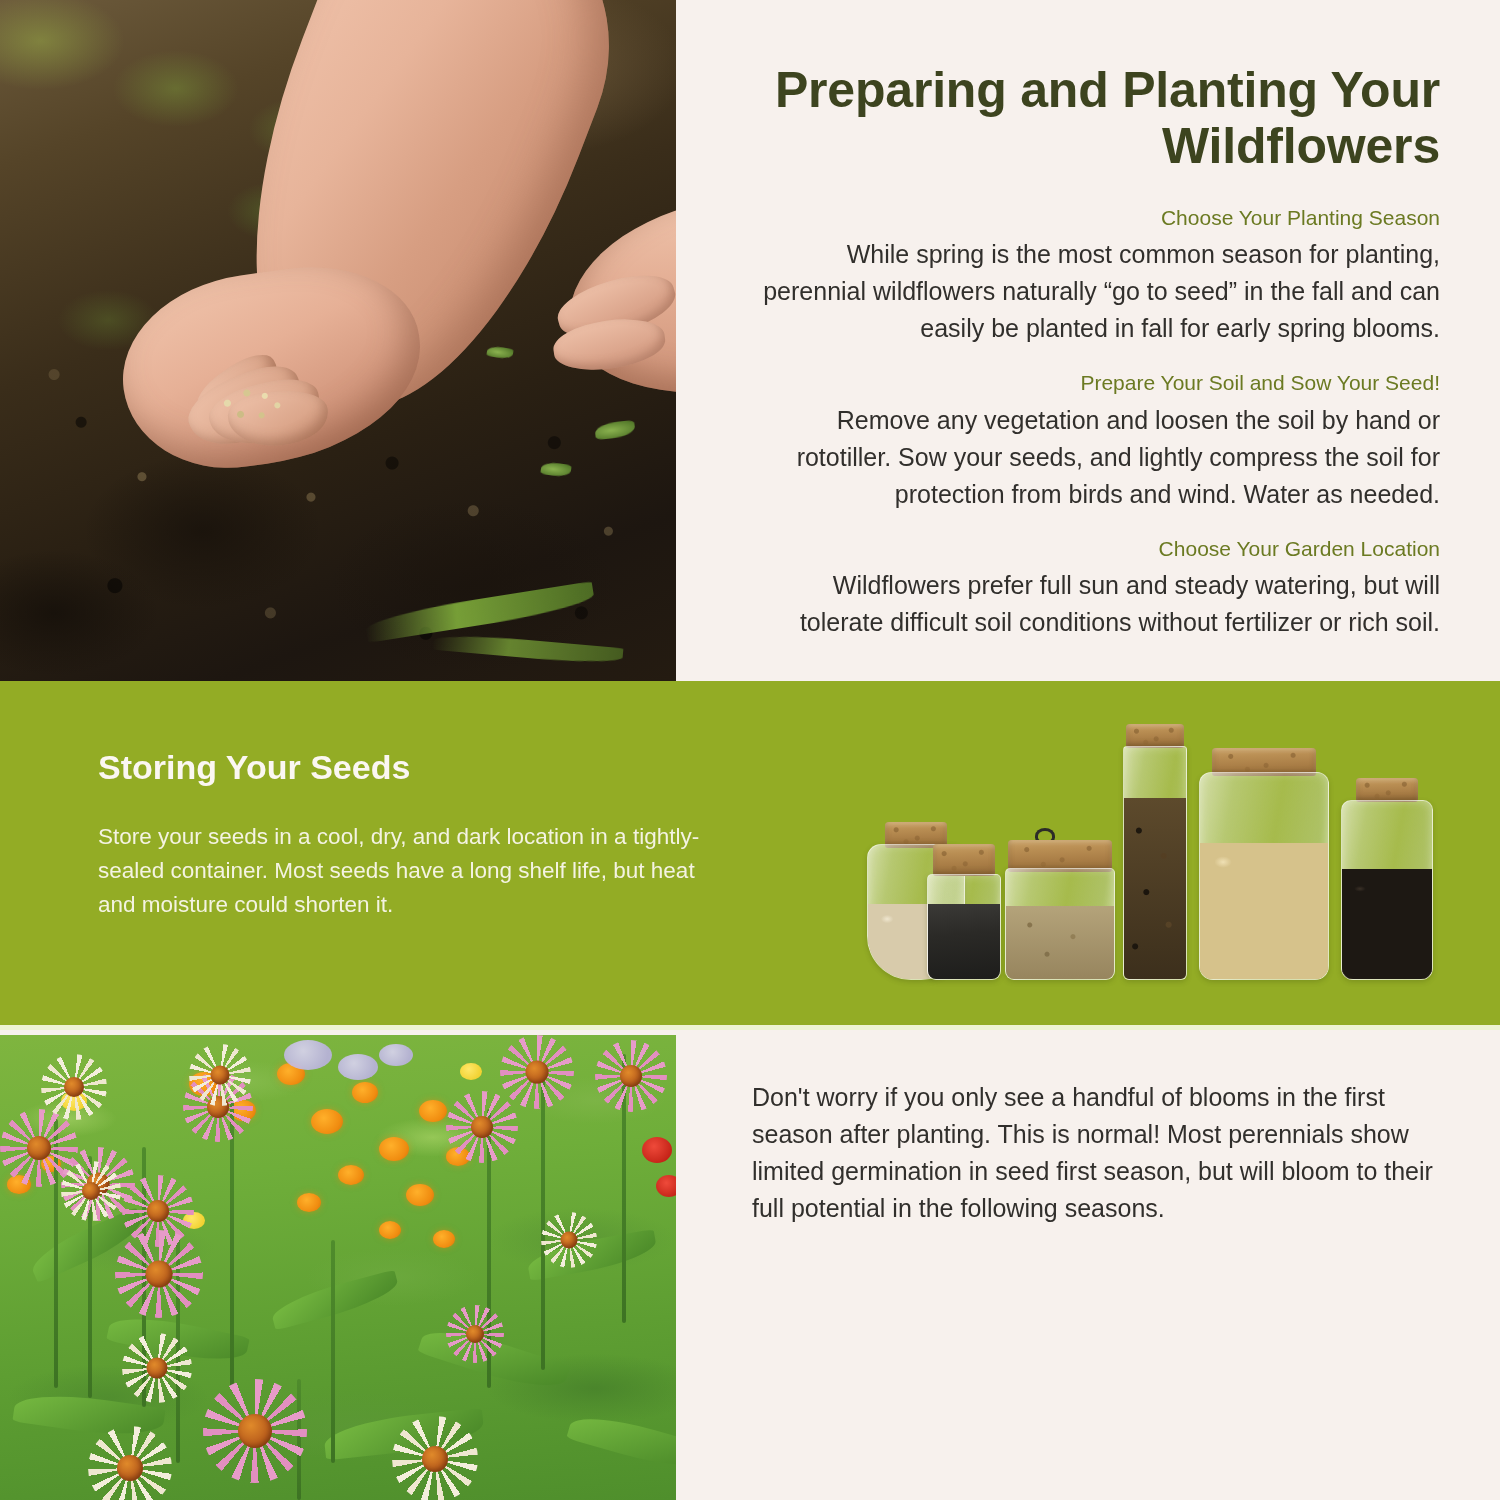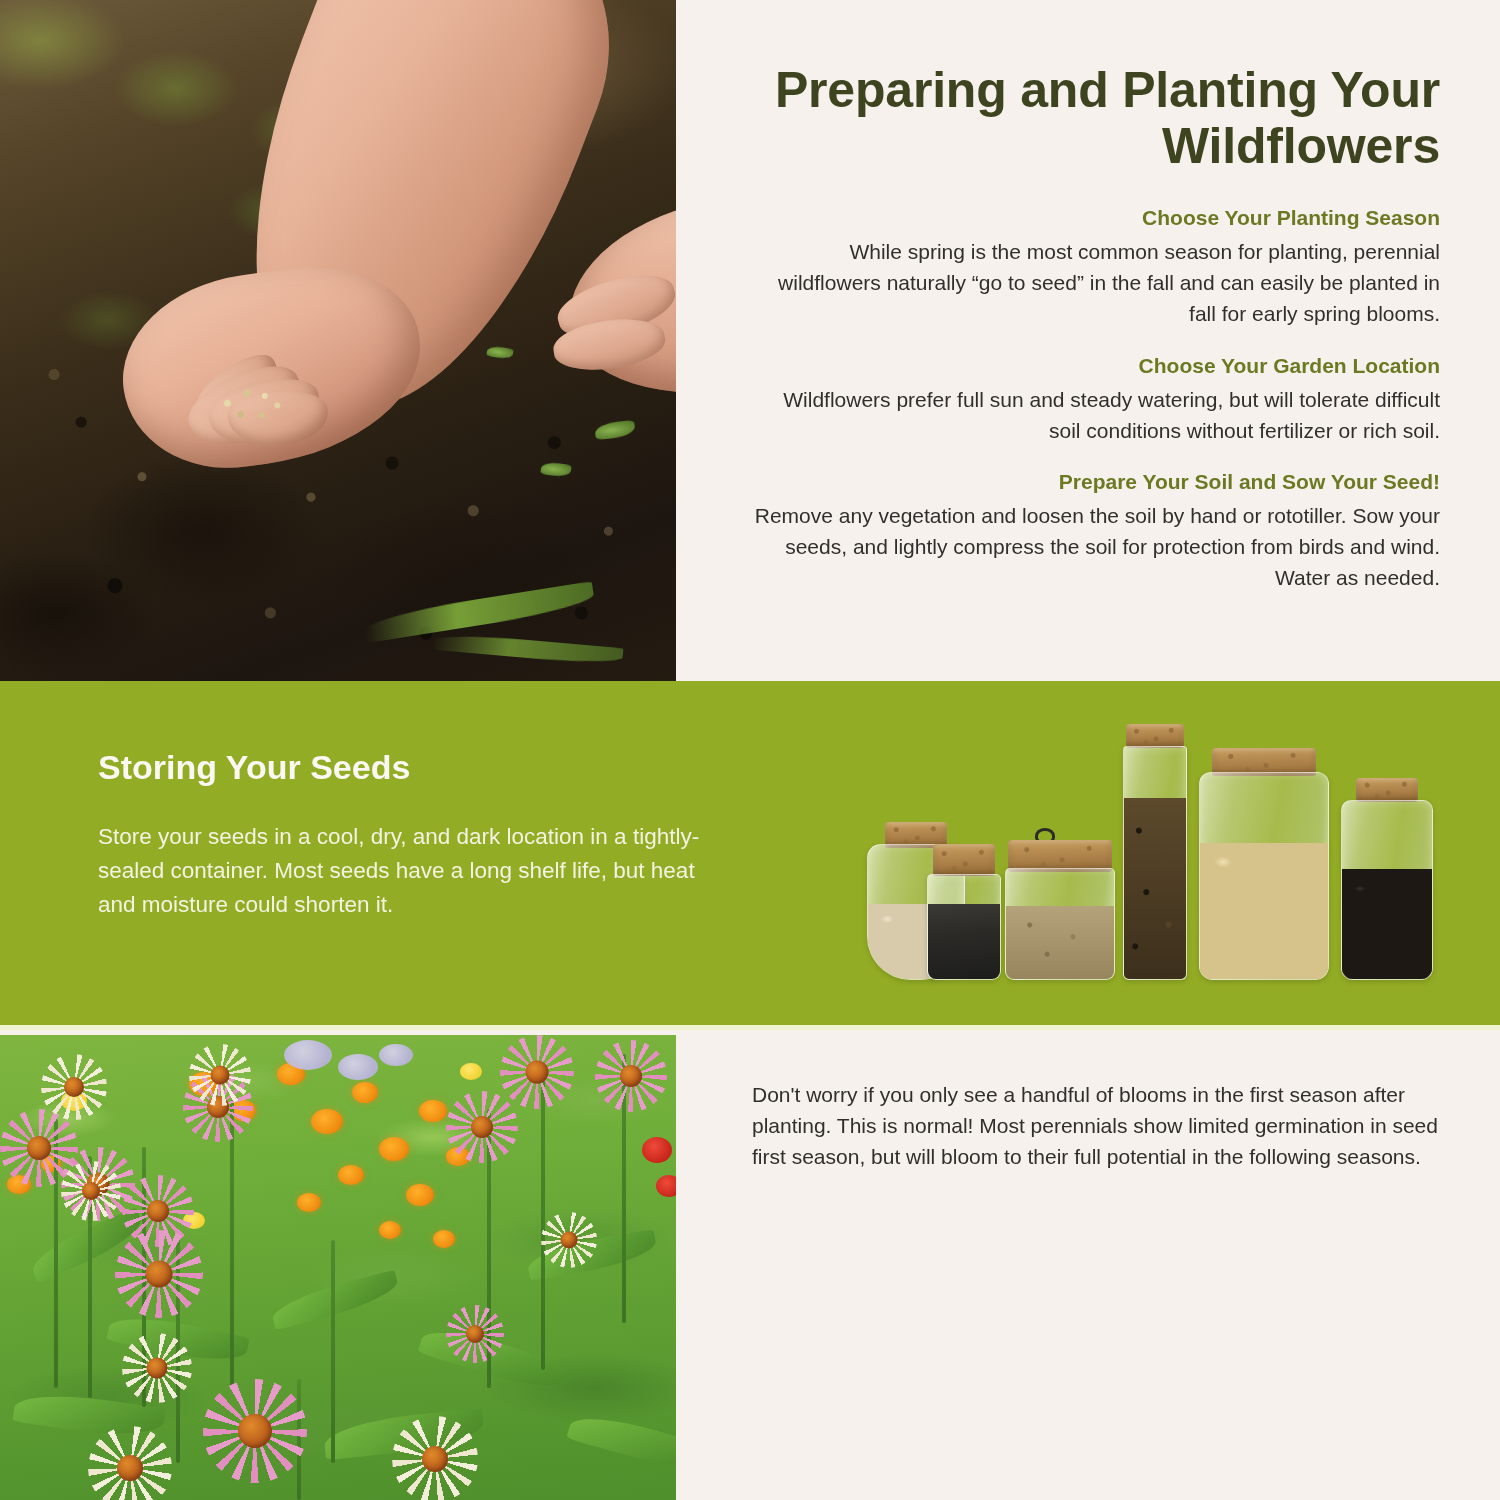--- a/index.html
+++ b/index.html
@@ -192,28 +192,28 @@
     color: #3D441F;
     letter-spacing: -0.2px;
     margin-bottom: 30px;
   }
 
   .block { margin-bottom: 22px; }
   .block:last-child { margin-bottom: 0; }
 
   h2.subhead {
     font-size: 21px;
-    font-weight: 700;
+    font-weight: 400;
     color: #6B7A22;
     line-height: 1.3;
     margin-bottom: 5px;
   }
 
   p.body {
-    font-size: 21px;
+    font-size: 25px;
     line-height: 1.48;
     color: #312F2C;
     font-weight: 400;
   }
 
   
   .section-green {
     position: absolute;
     left: 0; top: 681px;
     width: 1500px;
@@ -526,27 +526,27 @@
 
     <div class="copy-one">
       <h1 class="headline">Preparing and Planting Your Wildflowers</h1>
 
       <div class="block">
         <h2 class="subhead">Choose Your Planting Season</h2>
         <p class="body">While spring is the most common season for planting, perennial wildflowers naturally “go to seed” in the fall and can easily be planted in fall for early spring blooms.</p>
       </div>
 
       <div class="block">
+        <h2 class="subhead">Prepare Your Soil and Sow Your Seed!</h2>
+        <p class="body">Remove any vegetation and loosen the soil by hand or rototiller. Sow your seeds, and lightly compress the soil for protection from birds and wind. Water as needed.</p>
+      </div>
+
+      <div class="block">
         <h2 class="subhead">Choose Your Garden Location</h2>
         <p class="body">Wildflowers prefer full sun and steady watering, but will tolerate difficult soil conditions without fertilizer or rich soil.</p>
-      </div>
-
-      <div class="block">
-        <h2 class="subhead">Prepare Your Soil and Sow Your Seed!</h2>
-        <p class="body">Remove any vegetation and loosen the soil by hand or rototiller. Sow your seeds, and lightly compress the soil for protection from birds and wind. Water as needed.</p>
       </div>
     </div>
   </div>
 
   <div class="section-green">
     <div class="green-copy">
       <h2 class="green-headline">Storing Your Seeds</h2>
       <p class="green-body">Store your seeds in a cool, dry, and dark location in a tightly-sealed container. Most seeds have a long shelf life, but heat and moisture could shorten it.</p>
     </div>
     <div class="green-underline"></div>

